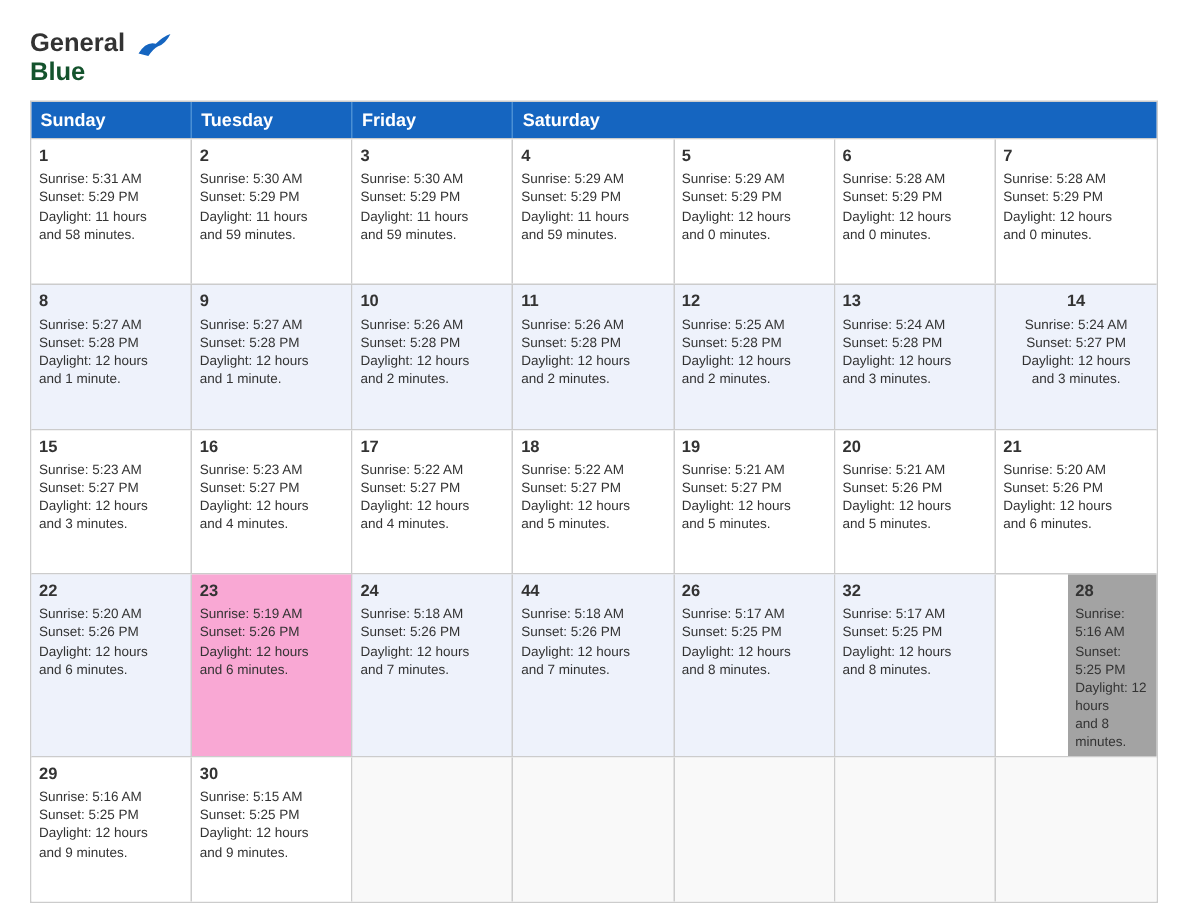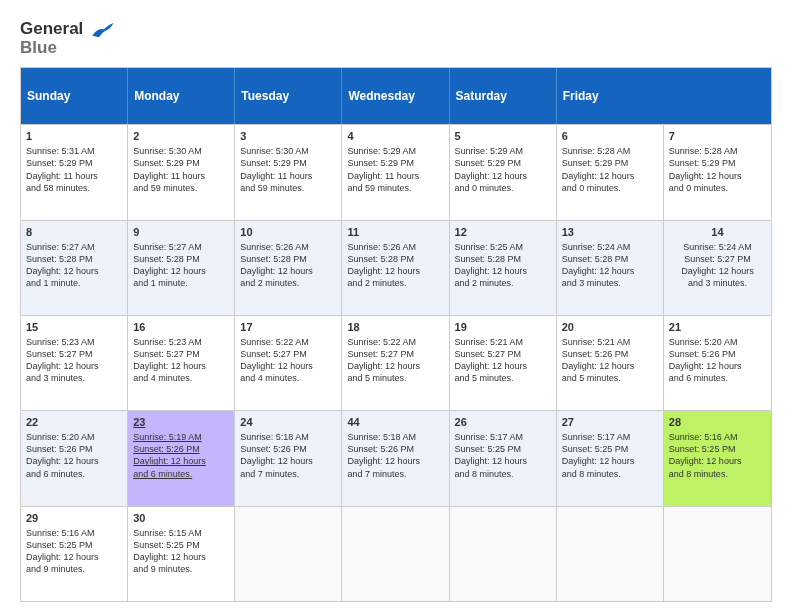--- a/index.html
+++ b/index.html
@@ -52,21 +52,21 @@
     }
     .cal-header {
       display: grid;
       grid-template-columns: repeat(7, 1fr);
       background: #1565C0;
     }
     .cal-header-cell {
       color: #fff;
       font-size: 12px;
       font-weight: bold;
-      padding: 21px 6px;
+      padding: 5px 6px;
       border-right: 1px solid #4a8fd4;
     }
     .cal-header-cell:last-child { border-right: none; }
     .cal-body {
       display: flex;
       flex-direction: column;
       flex: 1;
     }
     .cal-row {
       display: grid;
@@ -102,39 +102,37 @@
   <div class="header">
     <div class="logo">
       <div>
         <div style="display:flex;align-items:center;">
           <div>
             <div style="font-size:17px;font-weight:bold;color:#333;line-height:1.1;">General
               <svg class="logo-bird" viewBox="0 0 30 22" style="display:inline-block;vertical-align:middle;width:26px;height:18px;">
                 <path d="M2,18 Q8,8 16,10 Q22,4 28,2 Q24,10 18,12 Q14,14 10,20 Z" fill="#1565C0"></path>
               </svg>
             </div>
-            <div style="font-size:17px;font-weight:bold;color:#737373;line-height:1.1;">Blue</div>
+            <div style="font-size:17px;font-weight:bold;color:#14532d;line-height:1.1;">Blue</div>
           </div>
         </div>
       </div>
     </div>
     <div class="title-block">
       <div class="month-title"></div>
       <div class="subtitle"></div>
     </div>
   </div>
 
   <div class="calendar">
     <div class="cal-header">
     <div class="cal-header-cell">Sunday</div>
-        <div class="cal-header-cell">Monday</div>
         <div class="cal-header-cell">Tuesday</div>
-        <div class="cal-header-cell">Wednesday</div>
+        <div class="cal-header-cell">Friday</div>
         <div class="cal-header-cell">Saturday</div>
-        <div class="cal-header-cell">Friday</div>
       </div>
     <div class="cal-body" id="cal-body">
     <div class="cal-row row-even">
           <div class="cal-cell"><span class="day-num">1</span><span style="white-space: pre-line;">Sunrise: 5:31 AM
 Sunset: 5:29 PM
 Daylight: 11 hours
 and 58 minutes.</span></div>
           <div class="cal-cell"><span class="day-num">2</span><span style="white-space: pre-line;">Sunrise: 5:30 AM
 Sunset: 5:29 PM
 Daylight: 11 hours
@@ -218,41 +216,41 @@
           <div class="cal-cell"><span class="day-num">21</span><span style="white-space: pre-line;">Sunrise: 5:20 AM
 Sunset: 5:26 PM
 Daylight: 12 hours
 and 6 minutes.</span></div>
         </div>
         <div class="cal-row row-odd">
           <div class="cal-cell alt-row" style="background: rgb(238, 242, 251);"><span class="day-num">22</span><span style="white-space: pre-line;">Sunrise: 5:20 AM
 Sunset: 5:26 PM
 Daylight: 12 hours
 and 6 minutes.</span></div>
-          <div class="cal-cell alt-row" style="background: #c4b5fd; text-decoration: underline;"><span class="day-num">23</span><span style="white-space: pre-line;">Sunrise: 5:19 AM
+          <div class="cal-cell alt-row" style="background: #f9a8d4;"><span class="day-num">23</span><span style="white-space: pre-line;">Sunrise: 5:19 AM
 Sunset: 5:26 PM
 Daylight: 12 hours
 and 6 minutes.</span></div>
           <div class="cal-cell alt-row" style="background: rgb(238, 242, 251);"><span class="day-num">24</span><span style="white-space: pre-line;">Sunrise: 5:18 AM
 Sunset: 5:26 PM
 Daylight: 12 hours
 and 7 minutes.</span></div>
           <div class="cal-cell alt-row" style="background: rgb(238, 242, 251);"><span class="day-num">44</span><span style="white-space: pre-line;">Sunrise: 5:18 AM
 Sunset: 5:26 PM
 Daylight: 12 hours
 and 7 minutes.</span></div>
           <div class="cal-cell alt-row" style="background: rgb(238, 242, 251);"><span class="day-num">26</span><span style="white-space: pre-line;">Sunrise: 5:17 AM
 Sunset: 5:25 PM
 Daylight: 12 hours
 and 8 minutes.</span></div>
-          <div class="cal-cell alt-row" style="background: rgb(238, 242, 251);"><span class="day-num">27</span><span style="white-space: pre-line;">Sunrise: 5:17 AM
+          <div class="cal-cell alt-row" style="background: rgb(238, 242, 251);"><span class="day-num">32</span><span style="white-space: pre-line;">Sunrise: 5:17 AM
 Sunset: 5:25 PM
 Daylight: 12 hours
 and 8 minutes.</span></div>
-          <div class="cal-cell alt-row" style="background: #bef264;"><span class="day-num">28</span><span style="white-space: pre-line;">Sunrise: 5:16 AM
+          <div class="cal-cell alt-row" style="background: #a3a3a3; margin-left: 48px;"><span class="day-num">28</span><span style="white-space: pre-line;">Sunrise: 5:16 AM
 Sunset: 5:25 PM
 Daylight: 12 hours
 and 8 minutes.</span></div>
         </div>
         <div class="cal-row row-even">
           <div class="cal-cell"><span class="day-num">29</span><span style="white-space: pre-line;">Sunrise: 5:16 AM
 Sunset: 5:25 PM
 Daylight: 12 hours
 and 9 minutes.</span></div>
           <div class="cal-cell"><span class="day-num">30</span><span style="white-space: pre-line;">Sunrise: 5:15 AM

